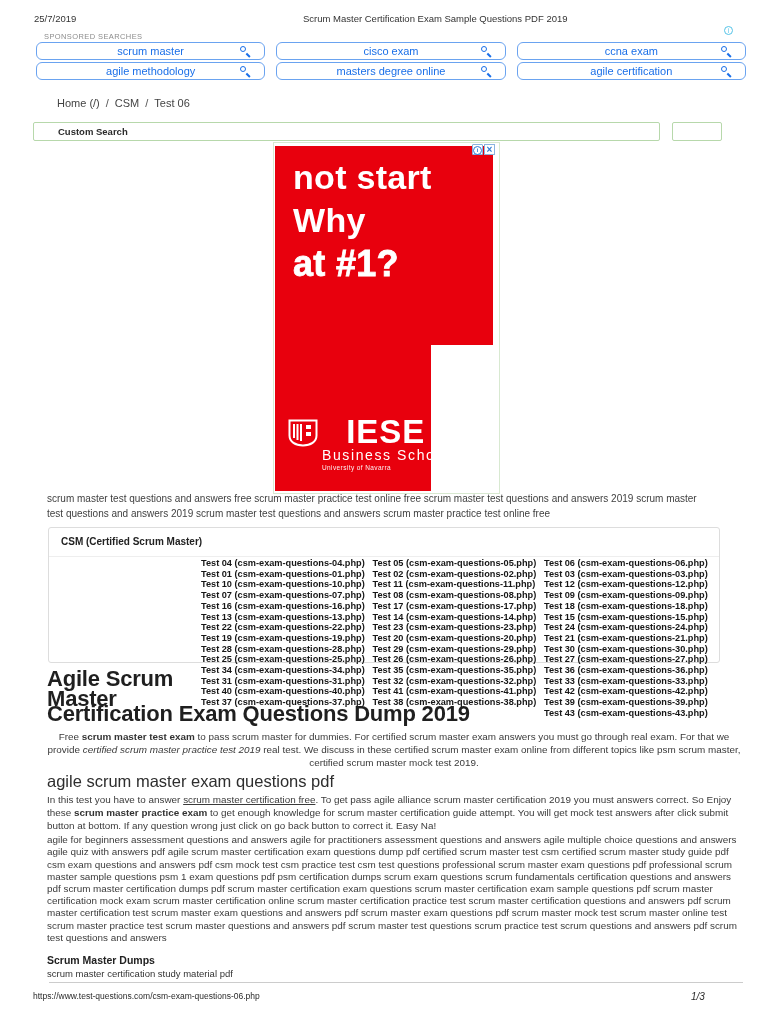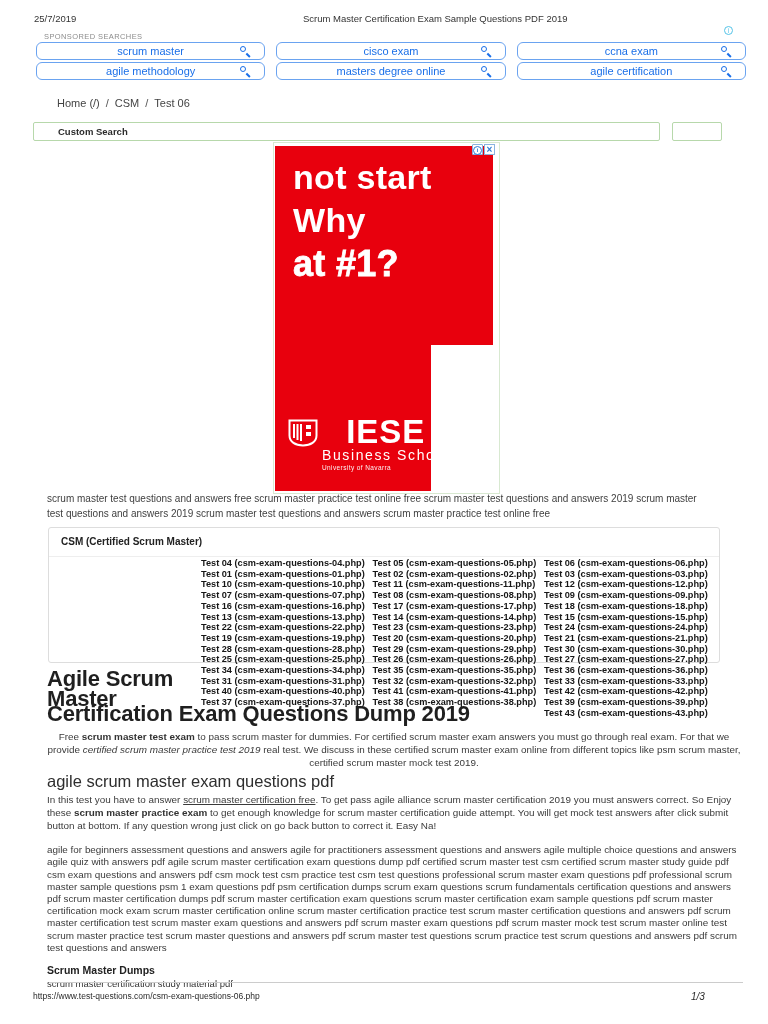--- a/index.html
+++ b/index.html
@@ -78,21 +78,21 @@
   
   .h1a{left:47px;top:669px;width:190px;font-size:22px;line-height:19.5px;font-weight:700;color:#1f1f1f;letter-spacing:-.2px;}
   .flow{left:47px;top:704px;width:694px;}
   .h1b{font-size:22px;line-height:20px;font-weight:700;color:#1f1f1f;letter-spacing:-.2px;margin:0 0 6px 0;}
   .para{font-size:9.9px;line-height:13.2px;color:#3a3a3a;}
   .para .b{font-weight:bold;color:#333;}
   .para .i{font-style:italic;}
   .para .u{text-decoration:underline;cursor:pointer;}
   .p-dump{margin-bottom:2px;text-align:center;}
   .h2{font-size:16.5px;line-height:19px;font-weight:400;color:#2e2e2e;margin:0 0 2px 0;}
-  .p-pdf{margin-bottom:12px;}
+  .p-pdf{margin-bottom:2px;}
   .p-kw{line-height:12.2px;margin-bottom:10px;width:699px;}
   .dumps-t{font-size:10.5px;font-weight:bold;color:#222;margin-bottom:2px;}
   .dumps-s{font-size:9.5px;color:#333;}
 
   
   .foot-line{left:49px;top:982px;width:694px;border-top:1px solid #ccc;}
   .foot-url{left:33px;top:991px;font-size:8.5px;color:#2a2a2a;}
   .foot-page{left:691px;top:991px;font-size:10px;color:#2a2a2a;font-style:italic;}
 </style>
 </head>

